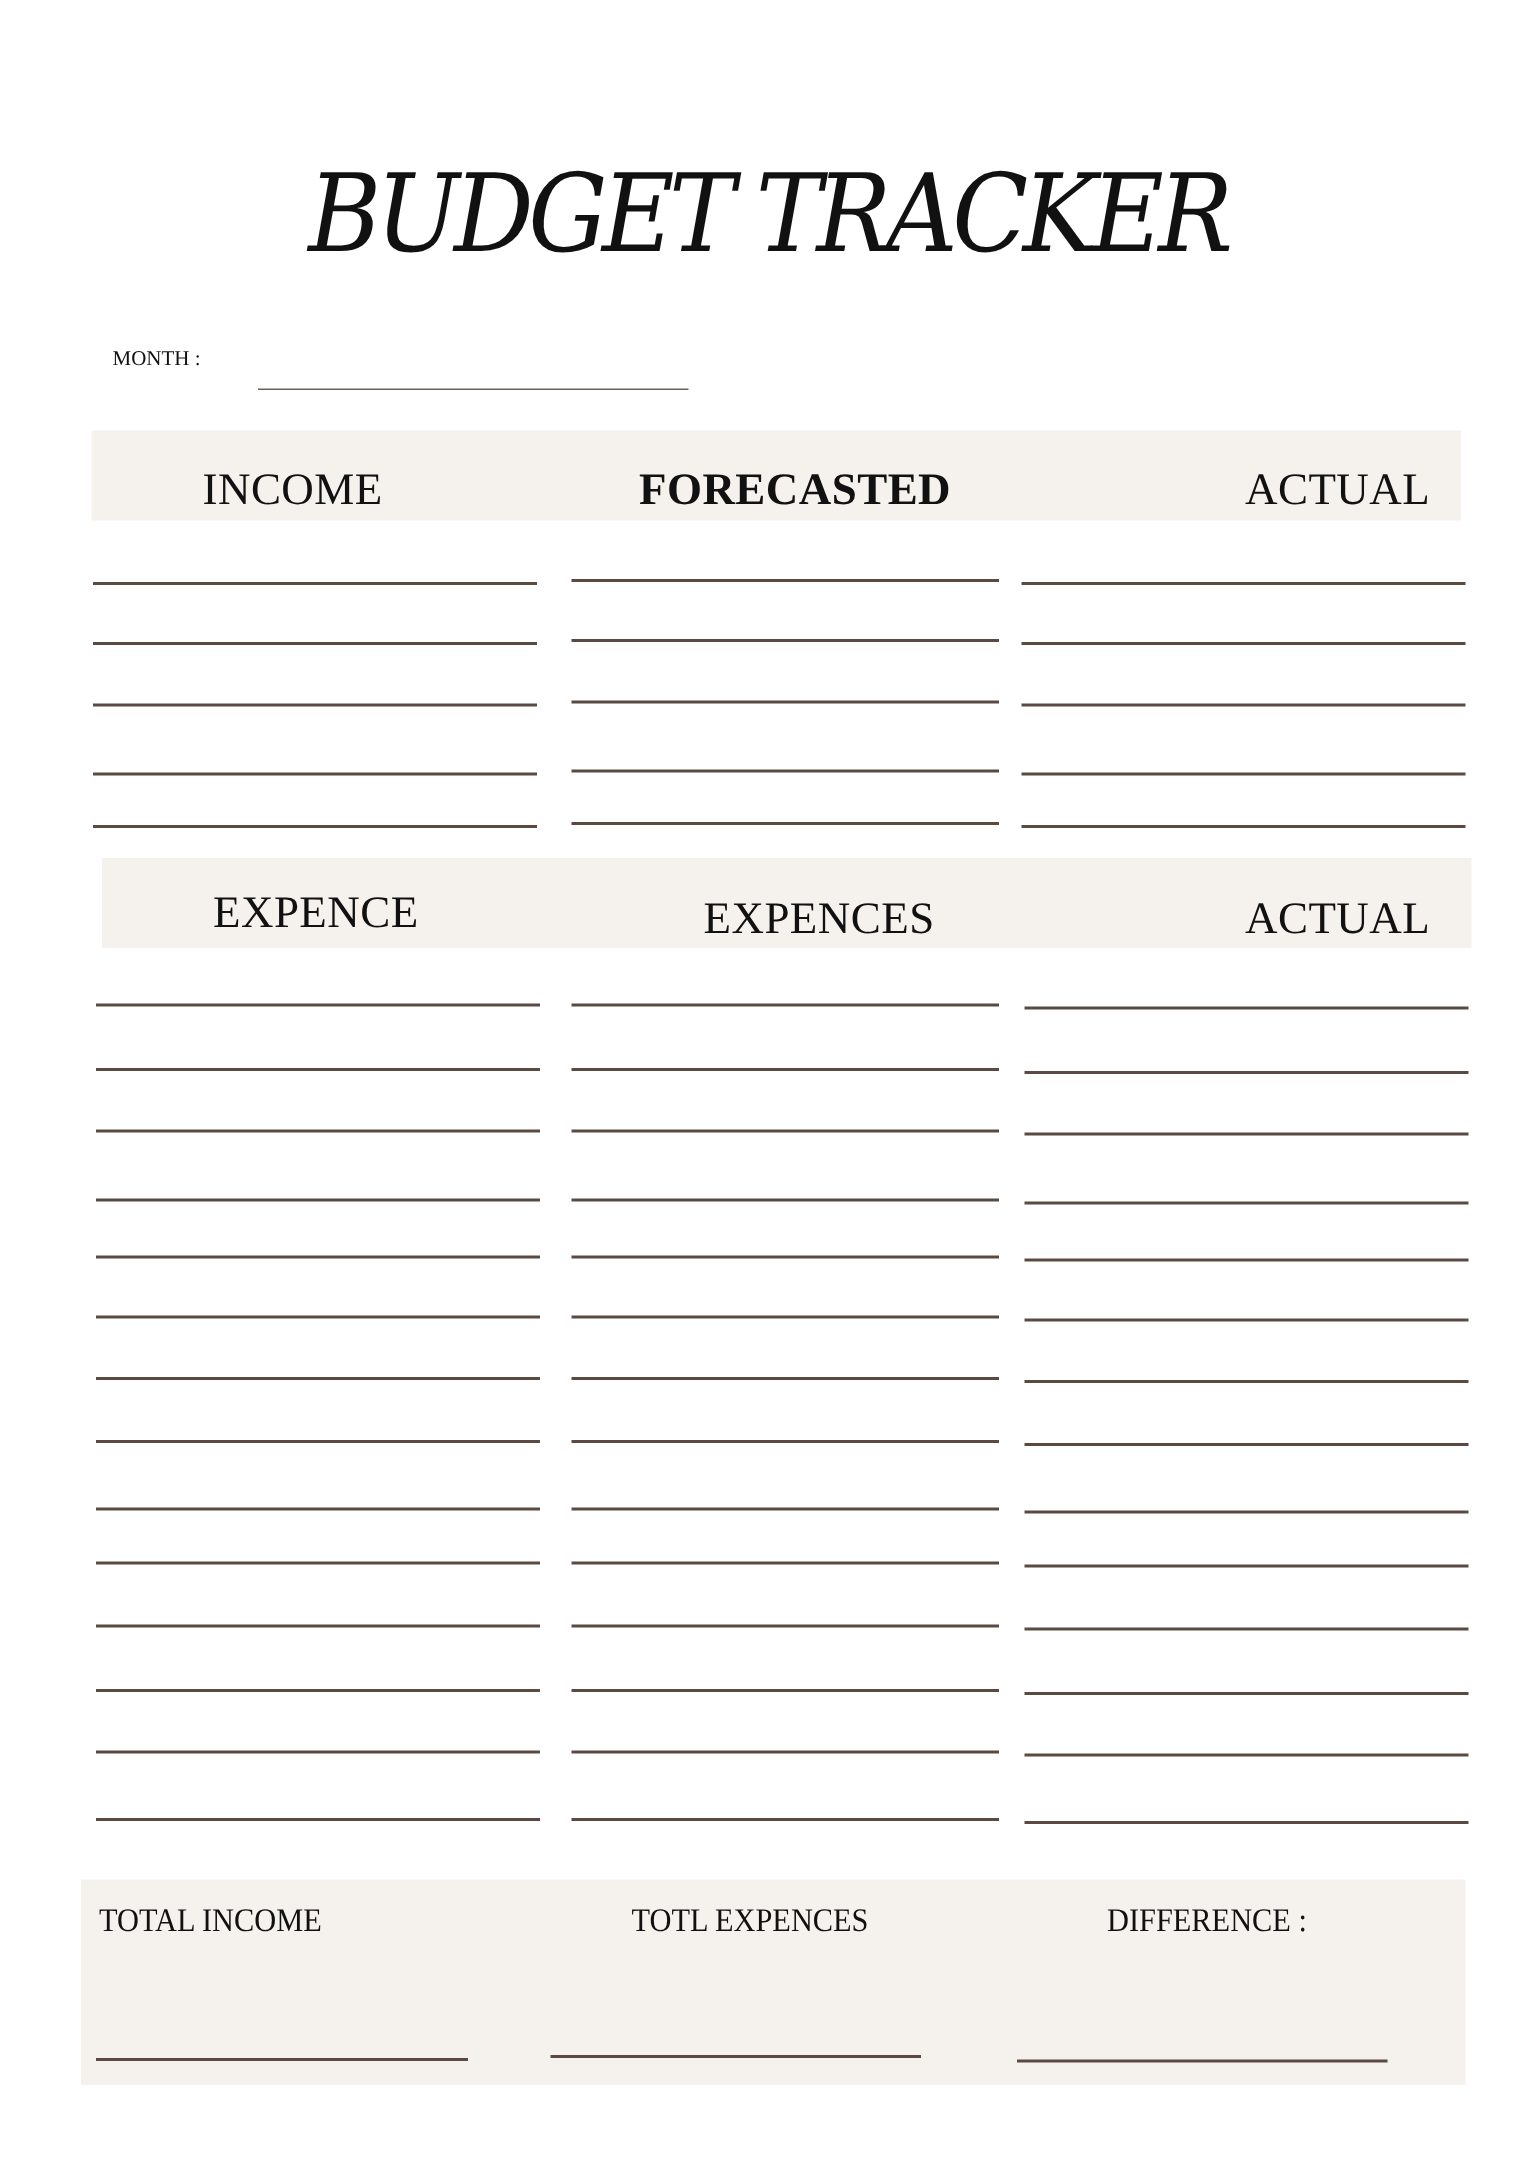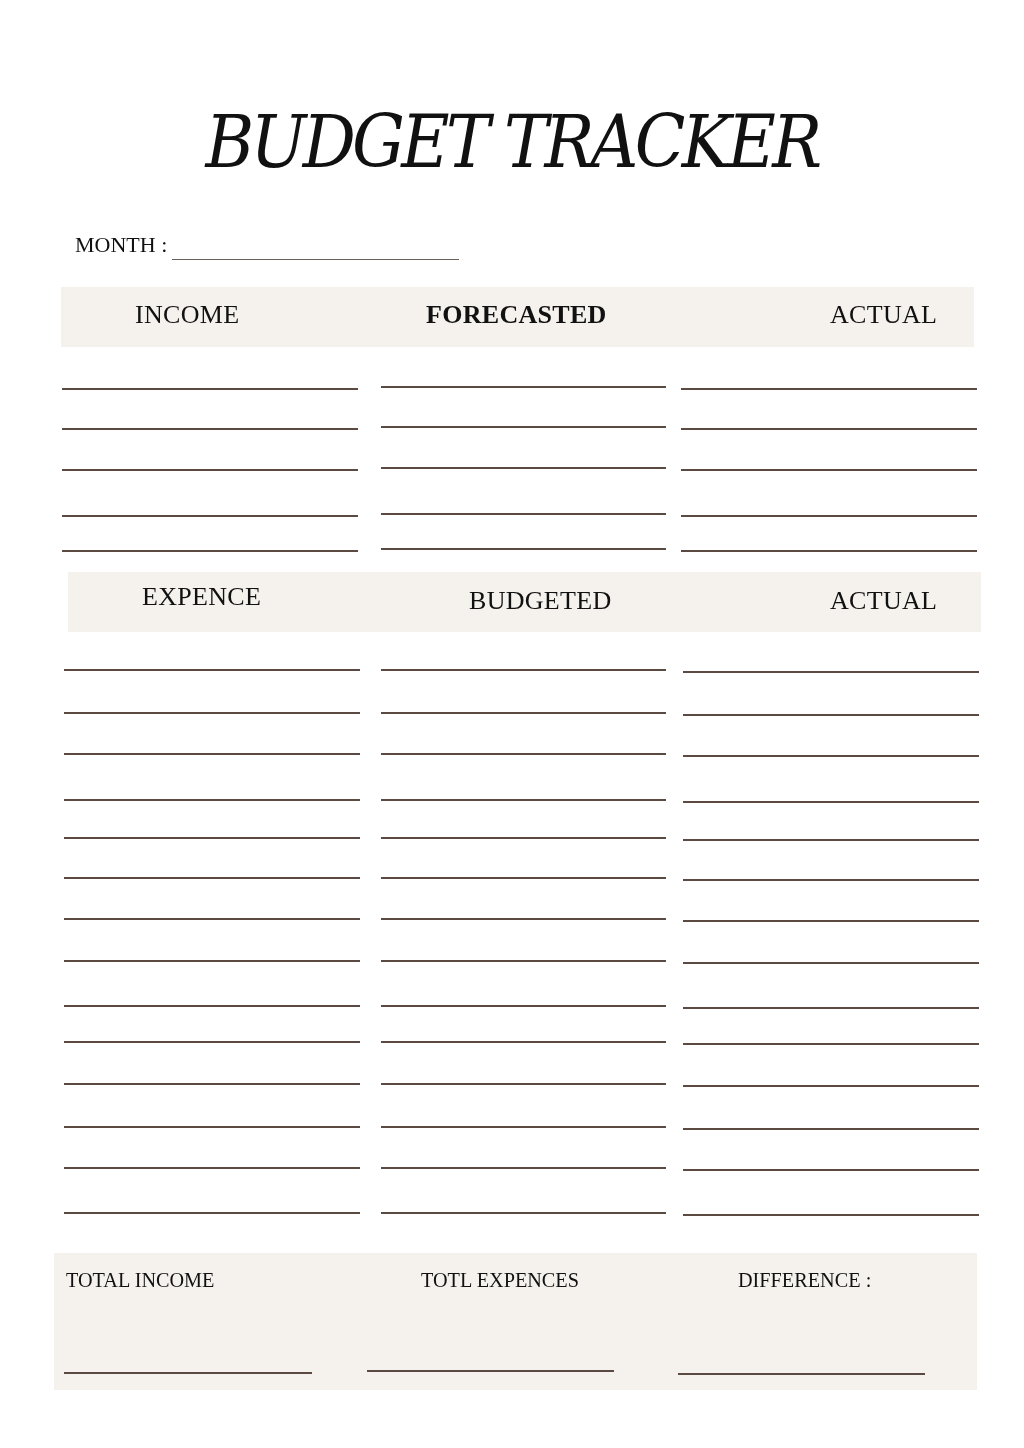--- a/index.html
+++ b/index.html
@@ -1,21 +1,21 @@
 <!DOCTYPE html>
 <html><head>
 <meta charset="utf-8">
 <style>
   html, body { margin:0; padding:0; background:#ffffff; }
   body { width:1024px; height:1448px; position:relative; overflow:hidden; font-family:"Liberation Serif", serif; color:#111; }
   .title { position:absolute; left:0; width:1024px; top:100px; text-align:center; font-family:"DejaVu Serif", serif; font-style:italic; font-size:72px; letter-spacing:-4px; color:#111; transform:scaleX(0.92); }
-  .month { position:absolute; left:75px; top:232px; font-size:22px; }
+  .month { position:absolute; left:75px; top:232px; font-size:14px; }
   .month-line { position:absolute; left:172px; top:259px; width:287px; border-top:1.5px solid #6b5f57; }
   .band { position:absolute; background:#f5f2ee; }
-  .hdr { position:absolute; font-size:26px; letter-spacing:0.3px; }
+  .hdr { position:absolute; font-size:30px; letter-spacing:0.3px;margin-top:10px; }
   .line { position:absolute; height:0; border-top:2px solid #5a4a42; }
   .tot-lbl { position:absolute; font-size:22px; transform:scaleX(0.92); transform-origin:left; }
 </style>
 </head>
 <body>
 
 <div class="title">BUDGET TRACKER</div>
 
 <div class="month">MONTH :</div>
 <div class="month-line"></div>
@@ -38,21 +38,21 @@
     <div class="line" style="left: 62px; width: 296px; top: 515px;"></div>
     <div class="line" style="left: 381px; width: 285px; top: 513px;"></div>
     <div class="line" style="left: 681px; width: 296px; top: 515px;"></div>
     <div class="line" style="left: 62px; width: 296px; top: 550px;"></div>
     <div class="line" style="left: 381px; width: 285px; top: 548px;"></div>
     <div class="line" style="left: 681px; width: 296px; top: 550px;"></div>
   </div>
 
 <div class="band" style="left:68px;top:572px;width:913px;height:60px;"></div>
 <div class="hdr" style="left:142px;top:582px;">EXPENCE</div>
-<div class="hdr" style="left:469px;top:586px;">BUDGETED</div>
+<div class="hdr" style="left:469px;top:586px;">EXPENCES</div>
 <div class="hdr" style="left:830px;top:586px;">ACTUAL</div>
 
 <div id="expense-lines">
     <div class="line" style="left: 64px; width: 296px; top: 669px;"></div>
     <div class="line" style="left: 381px; width: 285px; top: 669px;"></div>
     <div class="line" style="left: 683px; width: 296px; top: 671px;"></div>
     <div class="line" style="left: 64px; width: 296px; top: 712px;"></div>
     <div class="line" style="left: 381px; width: 285px; top: 712px;"></div>
     <div class="line" style="left: 683px; width: 296px; top: 714px;"></div>
     <div class="line" style="left: 64px; width: 296px; top: 753px;"></div>

